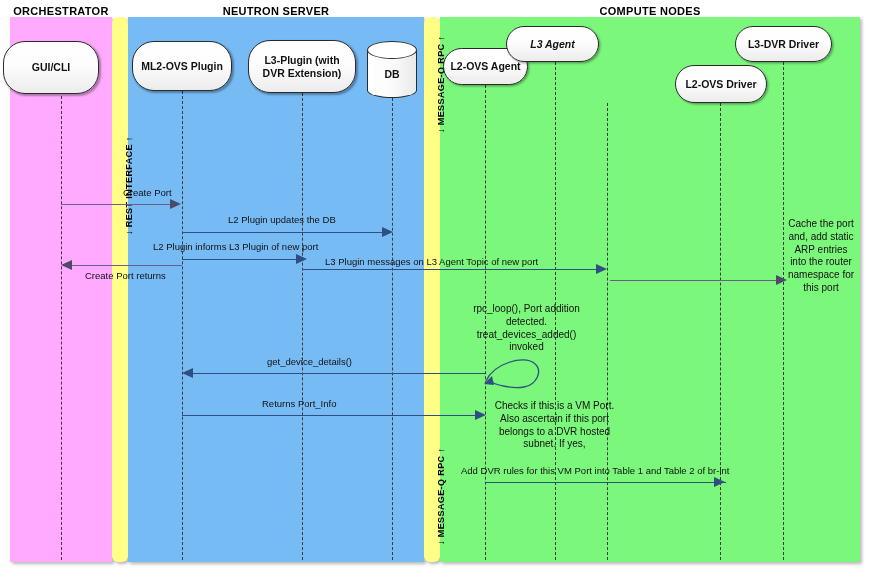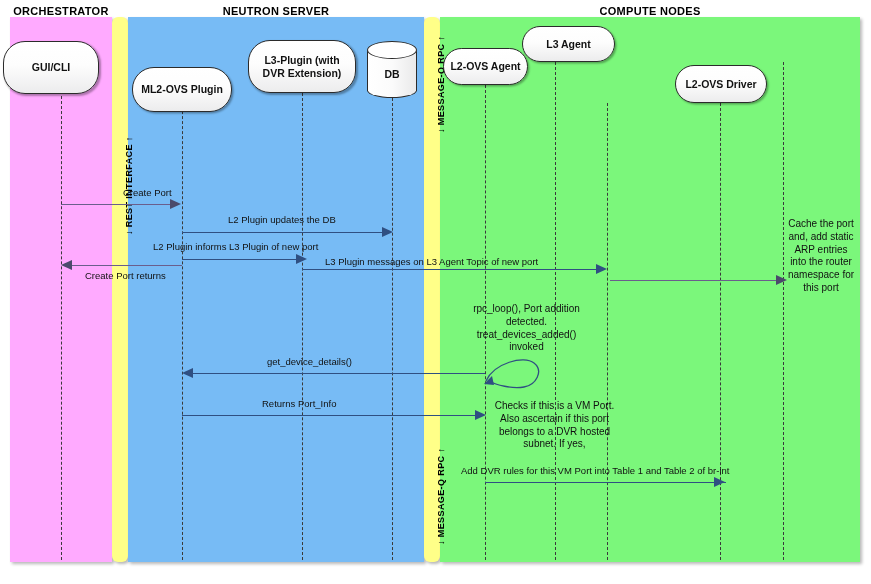--- a/index.html
+++ b/index.html
@@ -92,47 +92,50 @@
   <div class="lifeline" style="left:485px;top:85px;height:475px;"></div>
   <div class="lifeline" style="left:555px;top:62px;height:498px;"></div>
   <div class="lifeline" style="left:607px;top:103px;height:457px;"></div>
   <div class="lifeline" style="left:720px;top:103px;height:457px;"></div>
   <div class="lifeline" style="left:783px;top:62px;height:498px;"></div>
 
   <div class="actor" style="left:3px;top:41px;width:96px;height:53px;">
     <span>GUI/CLI</span>
   </div>
 
-  <div class="actor" style="left:132px;top:41px;width:100px;height:45px;margin-top:26px;">
+  <div class="actor" style="left:132px;top:41px;width:100px;height:50px;">
     <span>ML2-OVS Plugin</span>
   </div>
 
   <div class="actor" style="left:248px;top:40px;width:108px;height:53px;">
     <span>L3-Plugin (with DVR Extension)</span>
   </div>
 
   <div class="db" style="left:367px;top:41px;width:50px;height:48px;">
     <div class="db-body"></div>
     <div class="db-top"></div>
     <div class="db-label" style="top:27px;">DB</div>
   </div>
 
   <div class="actor" style="left:443px;top:48px;width:85px;height:37px;">
     <span>L2-OVS Agent</span>
   </div>
 
-  <div class="actor" style="left:522px;top:26px;width:93px;height:36px;">
+  <div class="actor" style="left:506px;top:26px;width:93px;height:36px;font-style:italic;">
     <span>L3 Agent</span>
   </div>
 
 
   <div class="actor" style="left:675px;top:65px;width:92px;height:38px;">
     <span>L2-OVS Driver</span>
   </div>
 
+  <div class="actor" style="left:735px;top:26px;width:97px;height:36px;">
+    <span>L3-DVR Driver</span>
+  </div>
 
   <div class="msg violet" style="left:61px;top:204px;width:115px;"></div>
   <div class="arrowhead ah-right violet" style="left:170px;top:199px;"></div>
   <div class="msg-label" style="left:87px;top:187px;margin-left:36px;">Create Port</div>
 
   <div class="msg" style="left:182px;top:232px;width:206px;"></div>
   <div class="arrowhead ah-right" style="left:382px;top:227px;"></div>
   <div class="msg-label" style="left:228px;top:214px;">L2 Plugin updates the DB</div>
 
   <div class="msg" style="left:182px;top:259px;width:120px;"></div>

